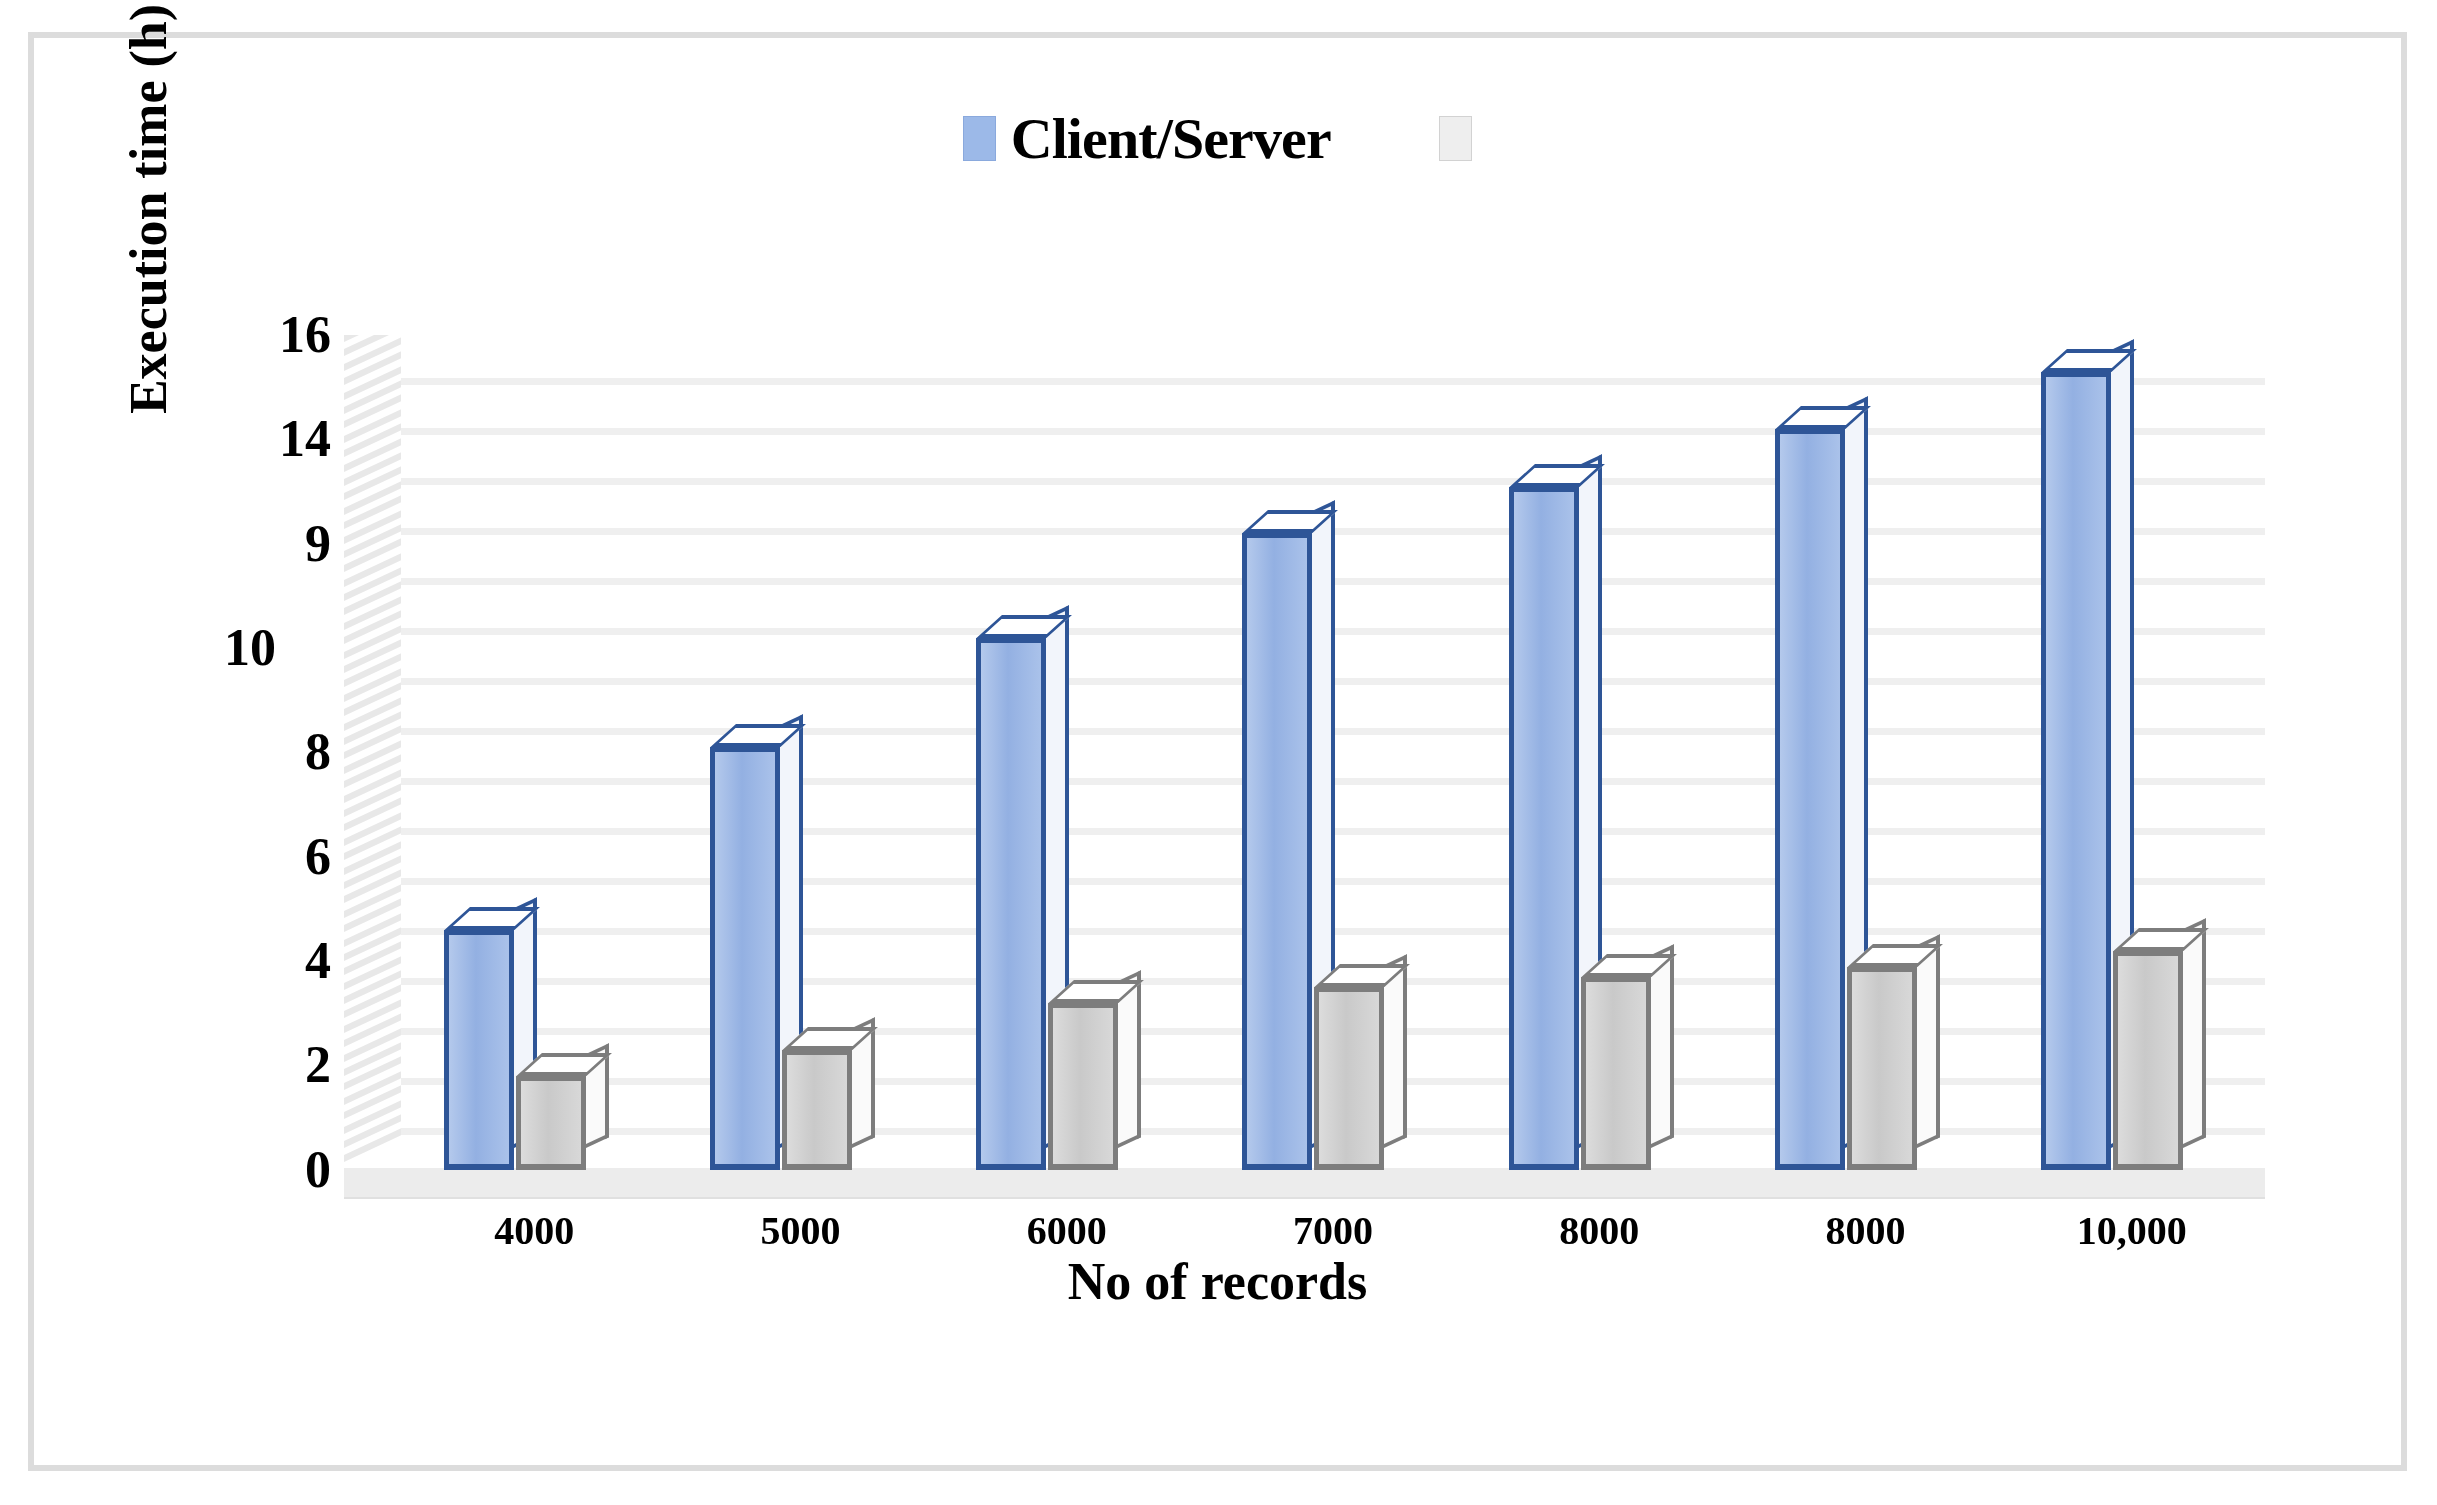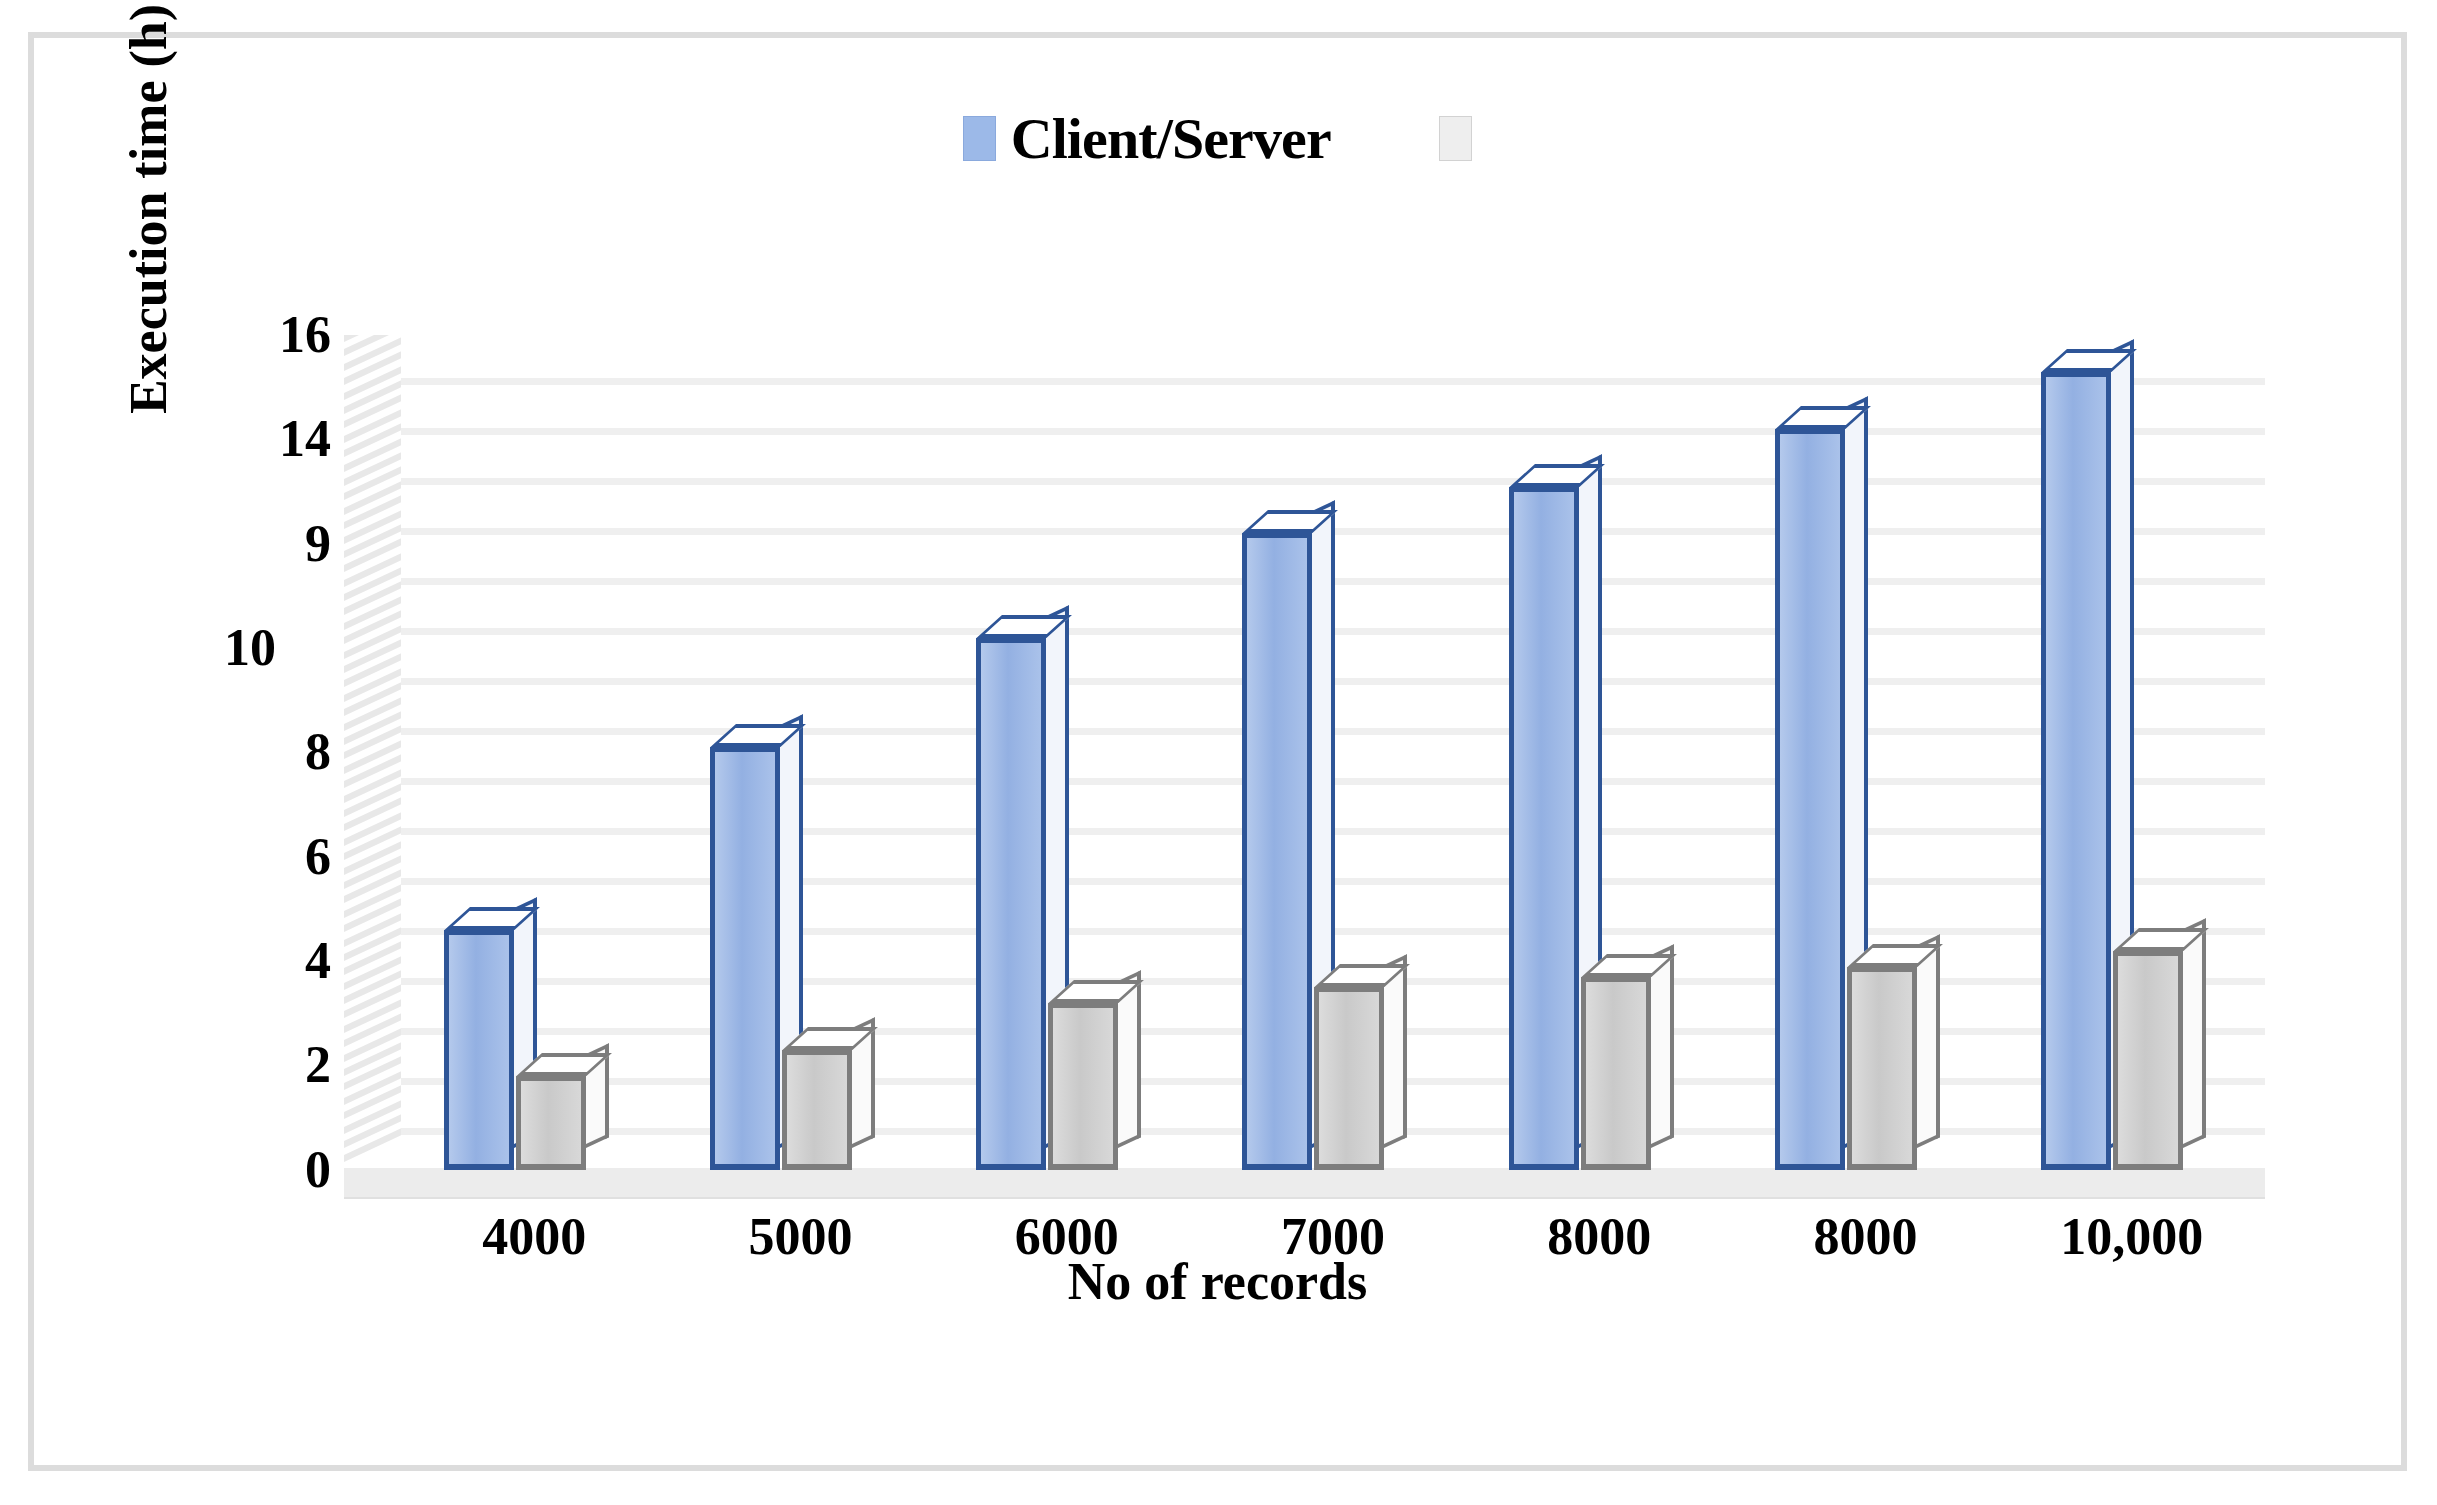--- a/index.html
+++ b/index.html
@@ -106,21 +106,21 @@
   .bar-bc .side{background:#fafafa;border:4.5px solid #7d7d7d;border-left:none;}
   .bar-bc .top{background:#ffffff;border:4.5px solid #7d7d7d;}
 
   
   #xticks{
     position:absolute;left:310px;top:1169px;width:1921px;display:flex;
     padding-left:57px;box-sizing:border-box;
   }
   .xtick{
     flex:1;text-align:center;
-    font-size:52px;font-weight:bold;color:#000;
+    font-size:40px;font-weight:bold;color:#000;
     font-family:"Liberation Serif",serif;
   }
 </style>
 </head>
 <body>
 
 <div id="figure">
 
   <div id="legend">
     <div class="legend-entry">

